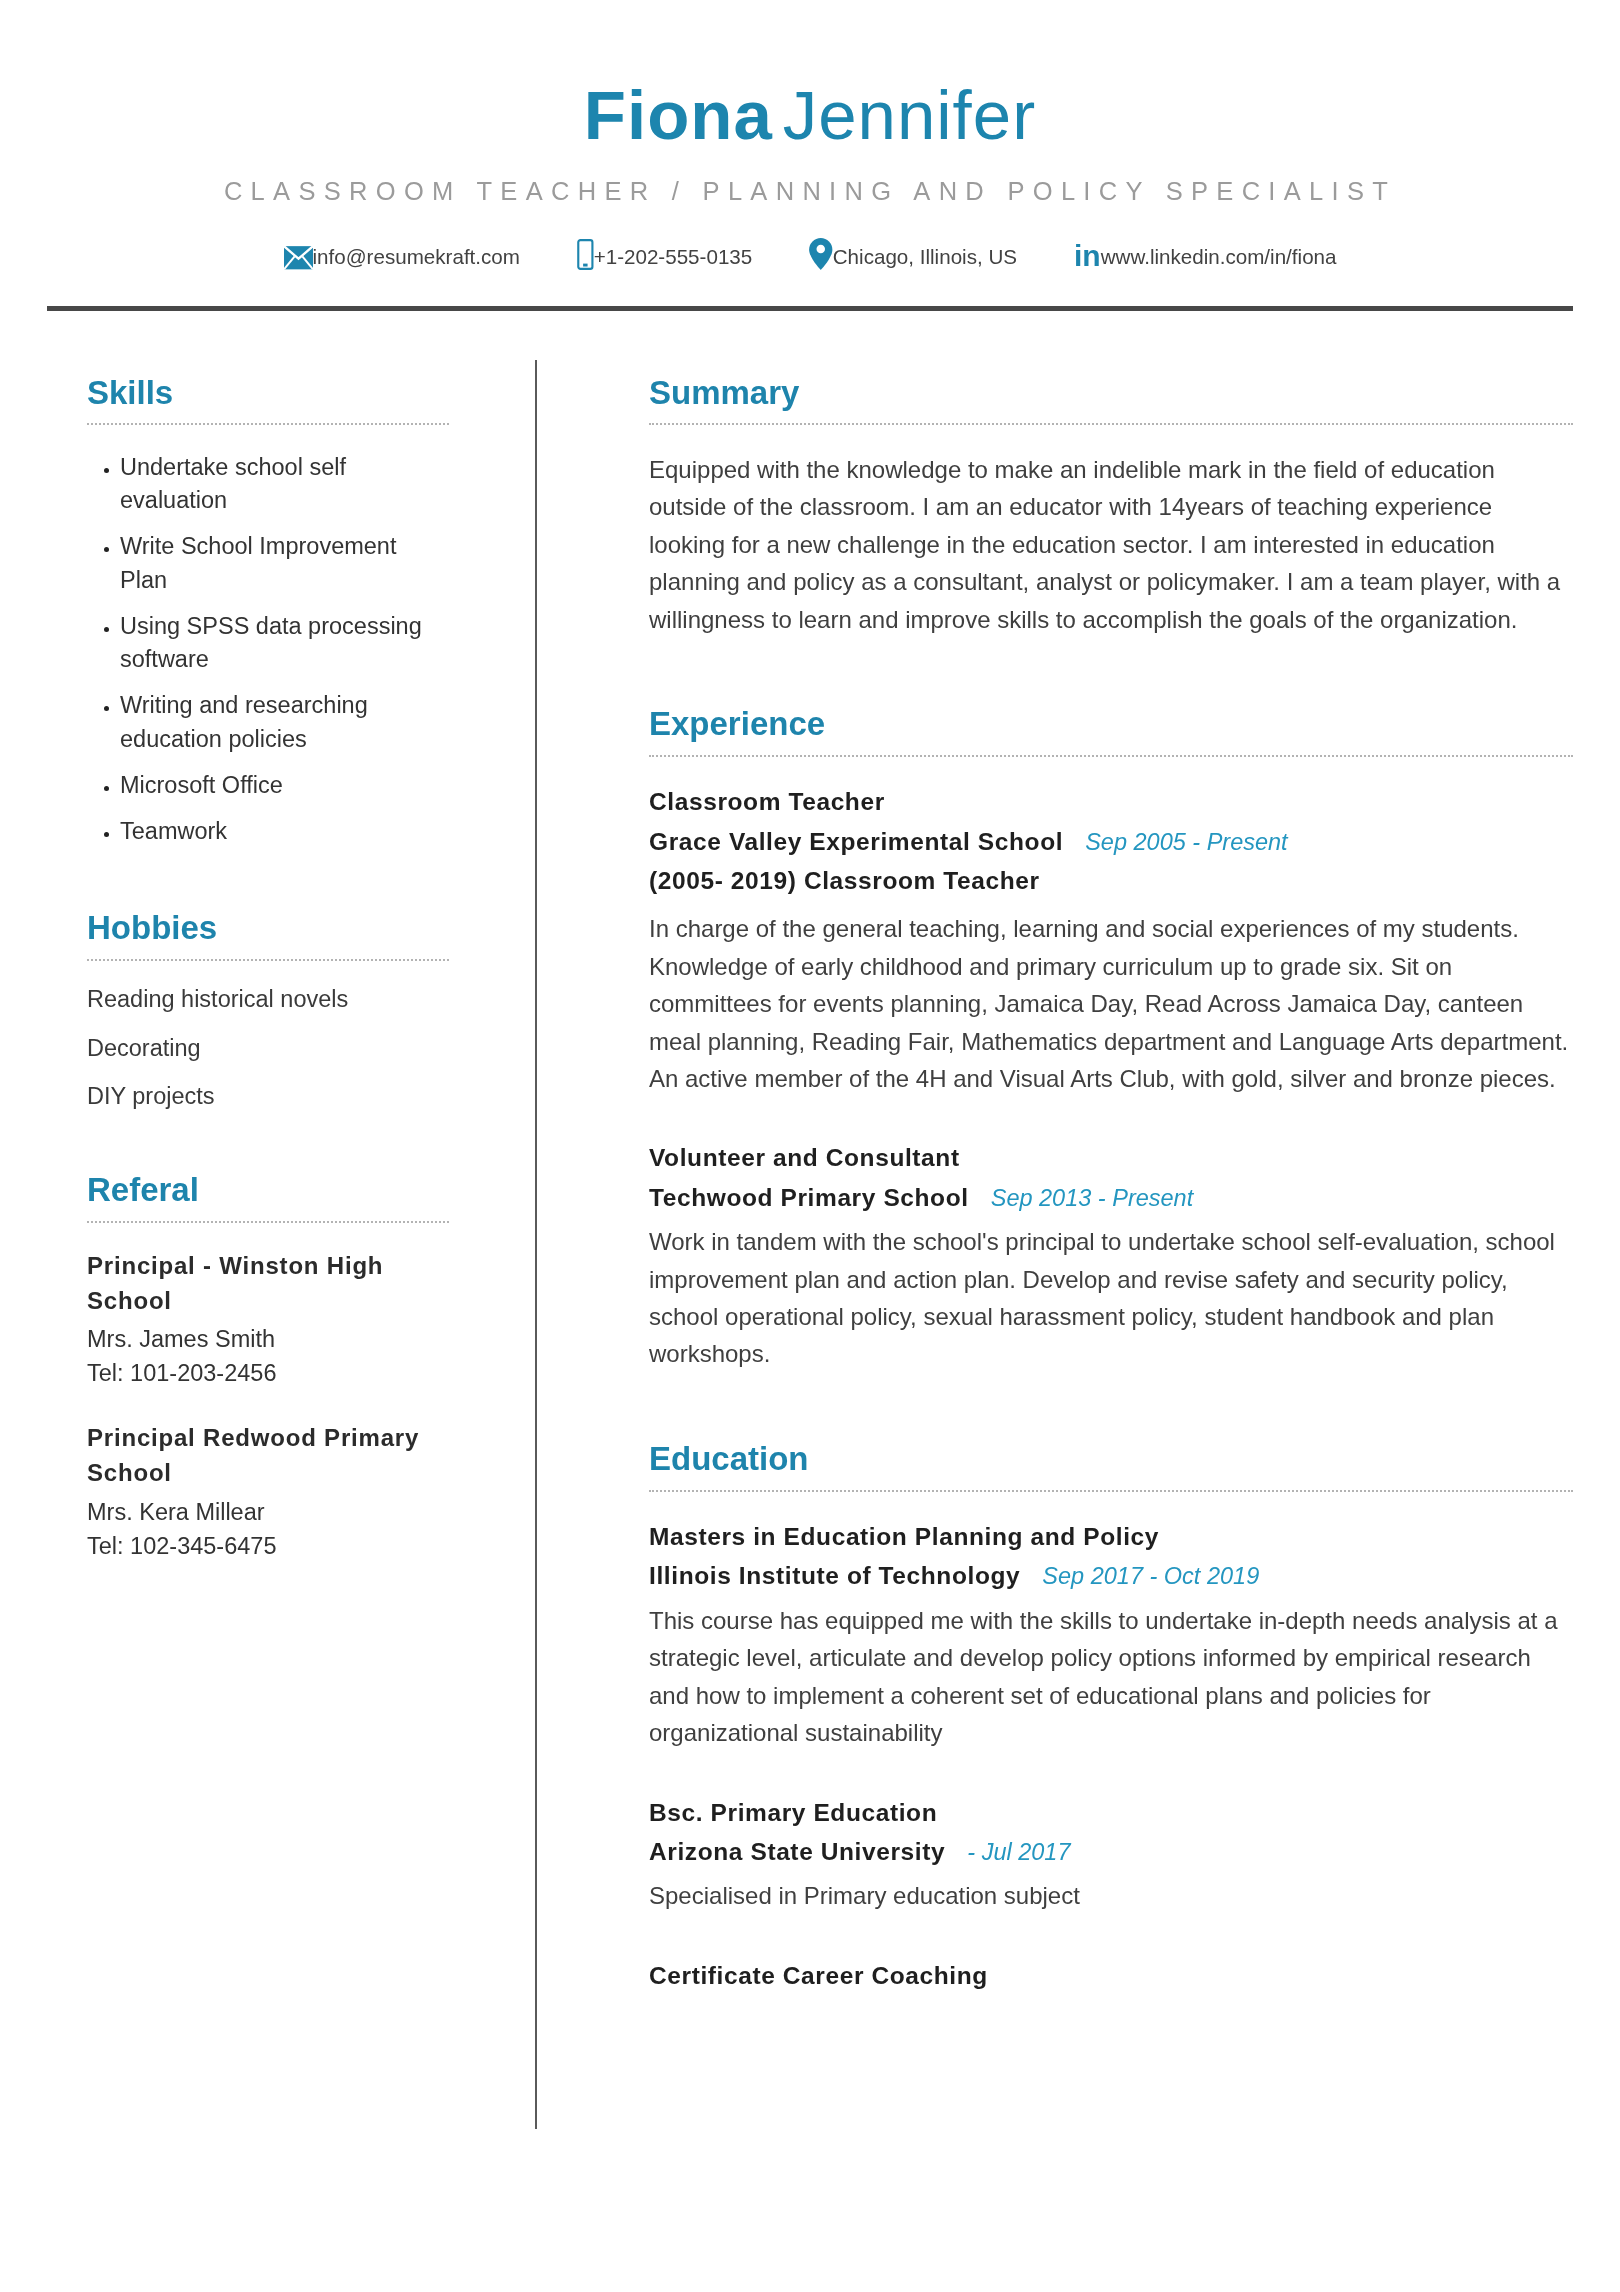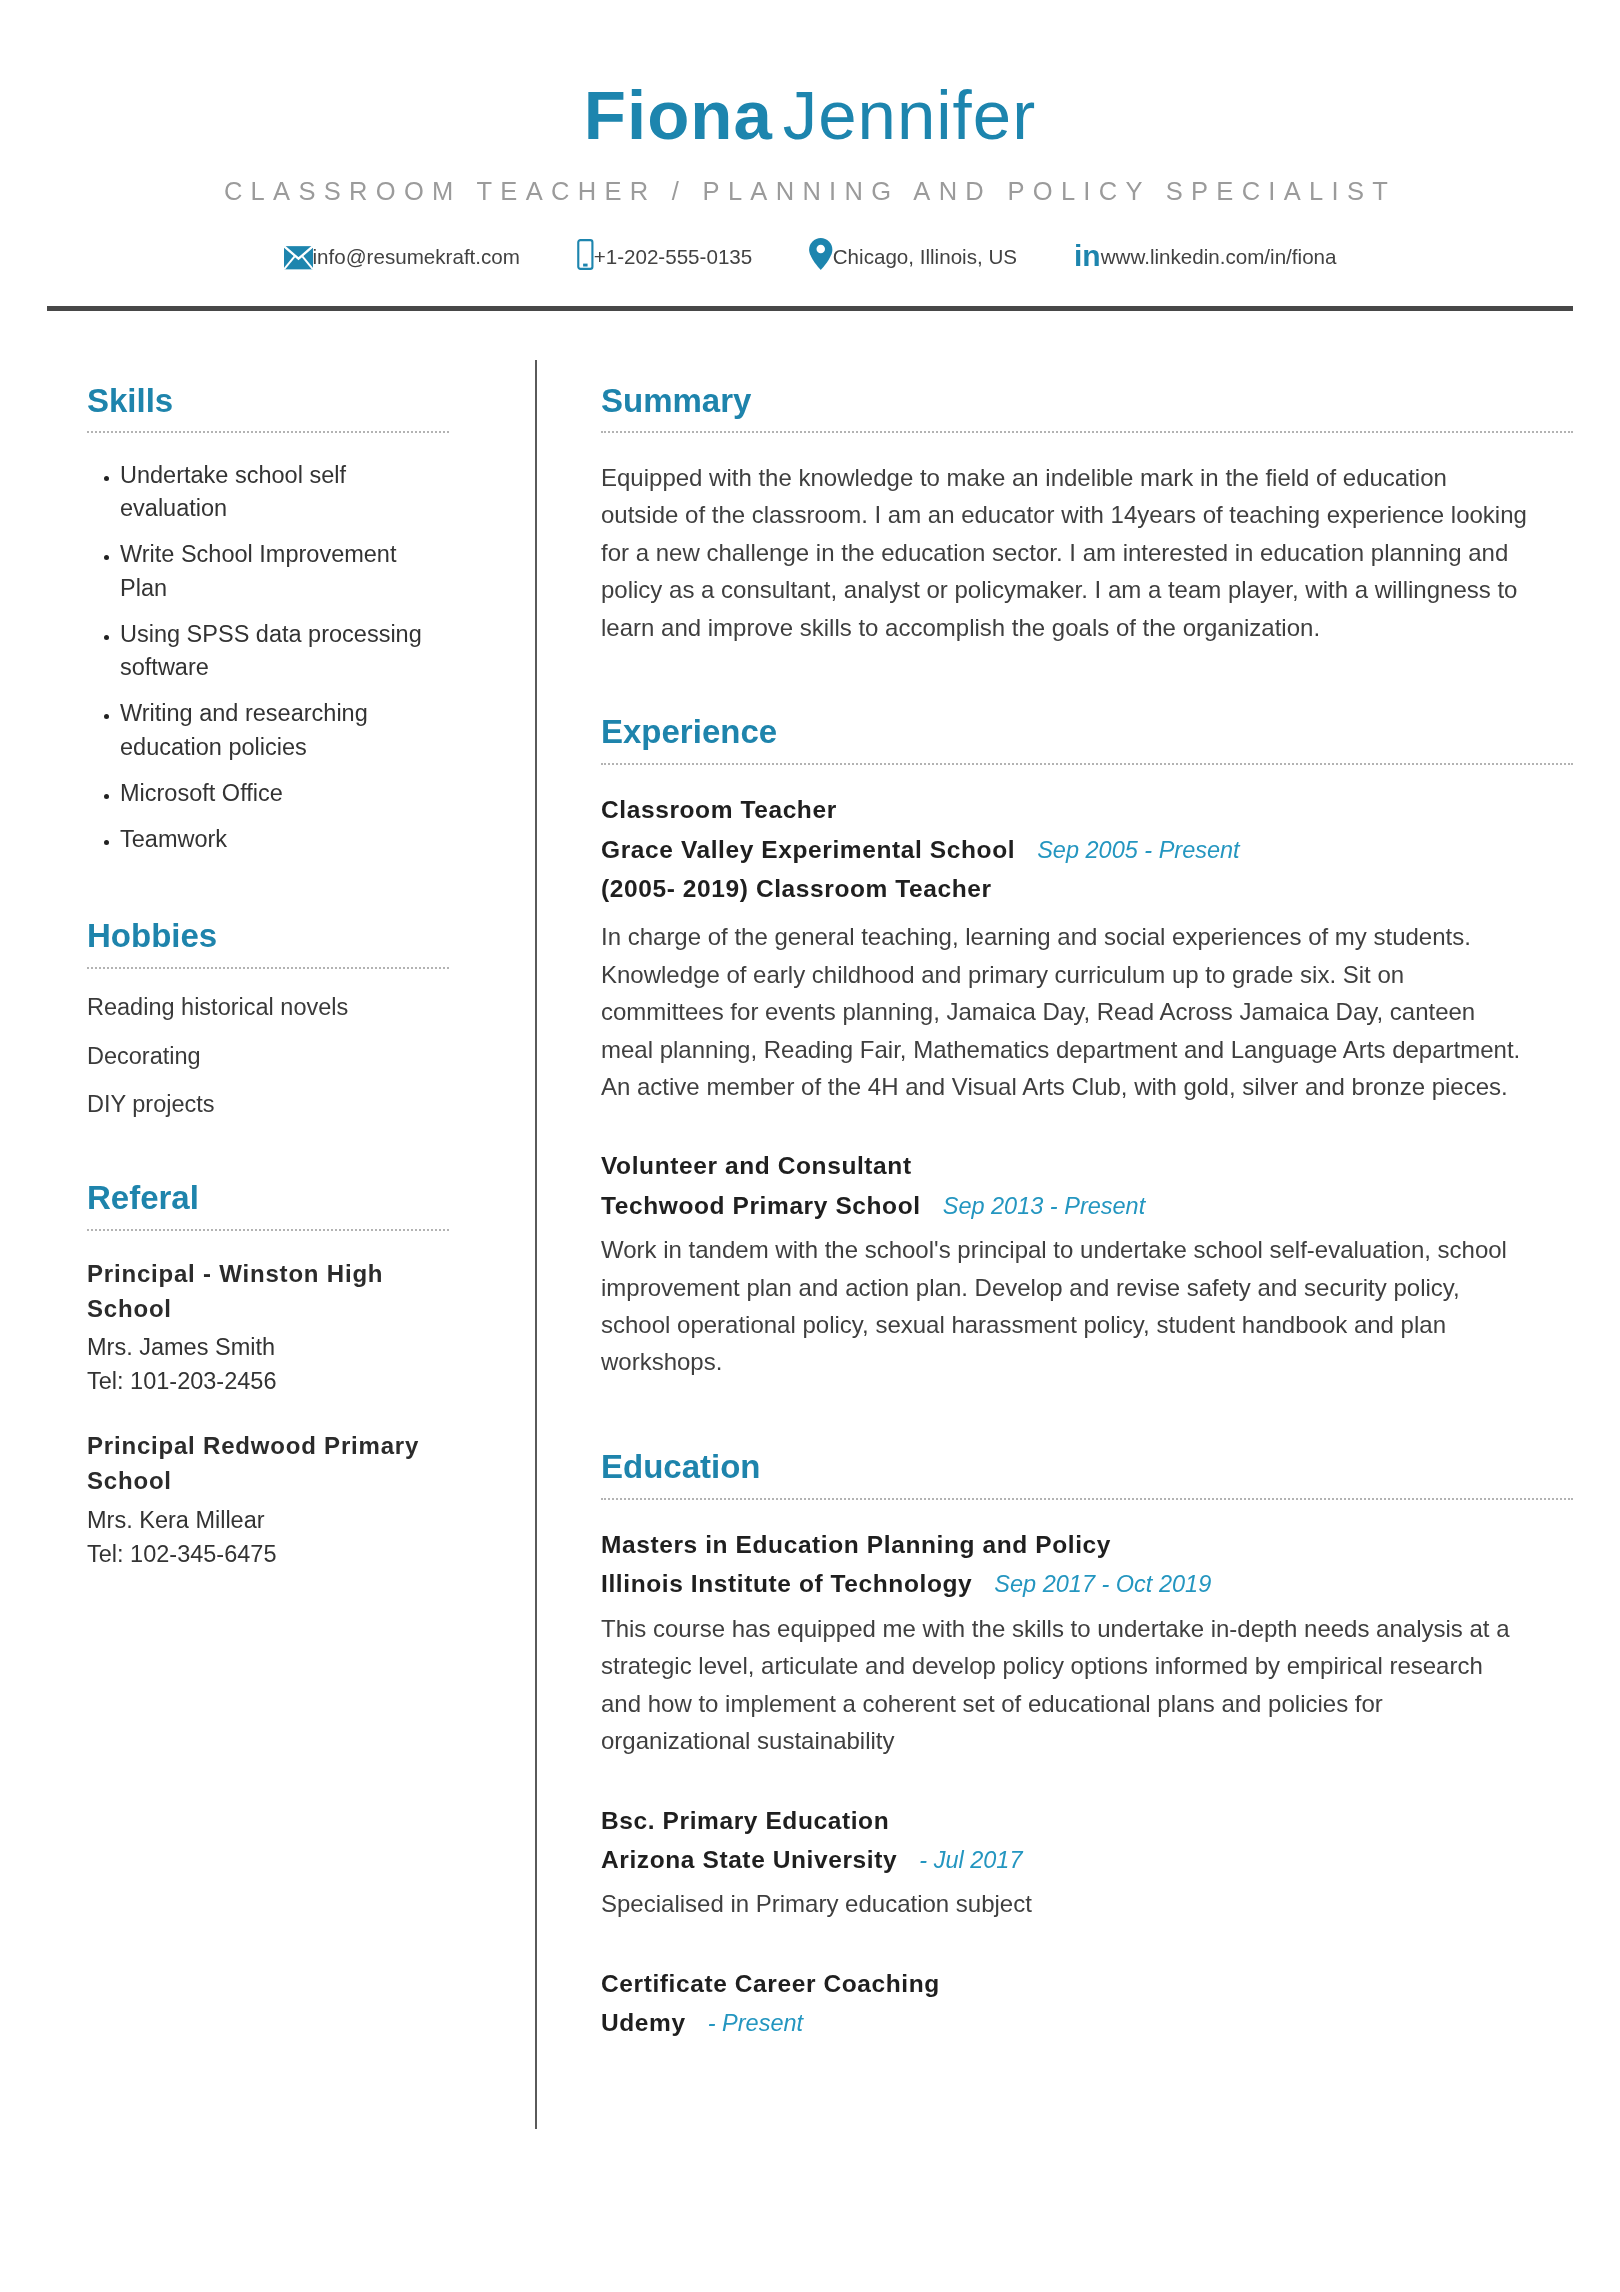--- a/index.html
+++ b/index.html
@@ -45,21 +45,21 @@
     font-family: "Liberation Sans", sans-serif;
   }
 
   .top-rule {
     margin: 27.4px 47px 0 47px;
     height: 4.9px;
     background: #484848;
   }
 
   
-  .columns { display: flex; margin-top: 16px; }
+  .columns { display: flex; margin-top: 8px; gap: 48px; }
   .col-left {
     width: 449px;
     padding: 55px 0 0 87px;
     flex: none;
   }
   .col-right {
     flex: 1;
     padding: 55px 47px 0 56px;
     margin-left: 96px; 
   }
@@ -276,23 +276,19 @@
           <div class="entry-role">Bsc. Primary Education</div>
           <div class="entry-orgline">
             <span class="entry-org">Arizona State University</span>
             <span class="entry-date">- Jul 2017</span>
           </div>
           <div class="para">Specialised in Primary education subject</div>
         </div>
 
         <div class="entry">
           <div class="entry-role">Certificate Career Coaching</div>
-          <div class="entry-orgline">
-            <span class="entry-org">Udemy</span>
-            <span class="entry-date">- Present</span>
-          </div>
         </div>
       </div>
 
     </div>
   </div>
 </div>
 
 
 </body></html>

